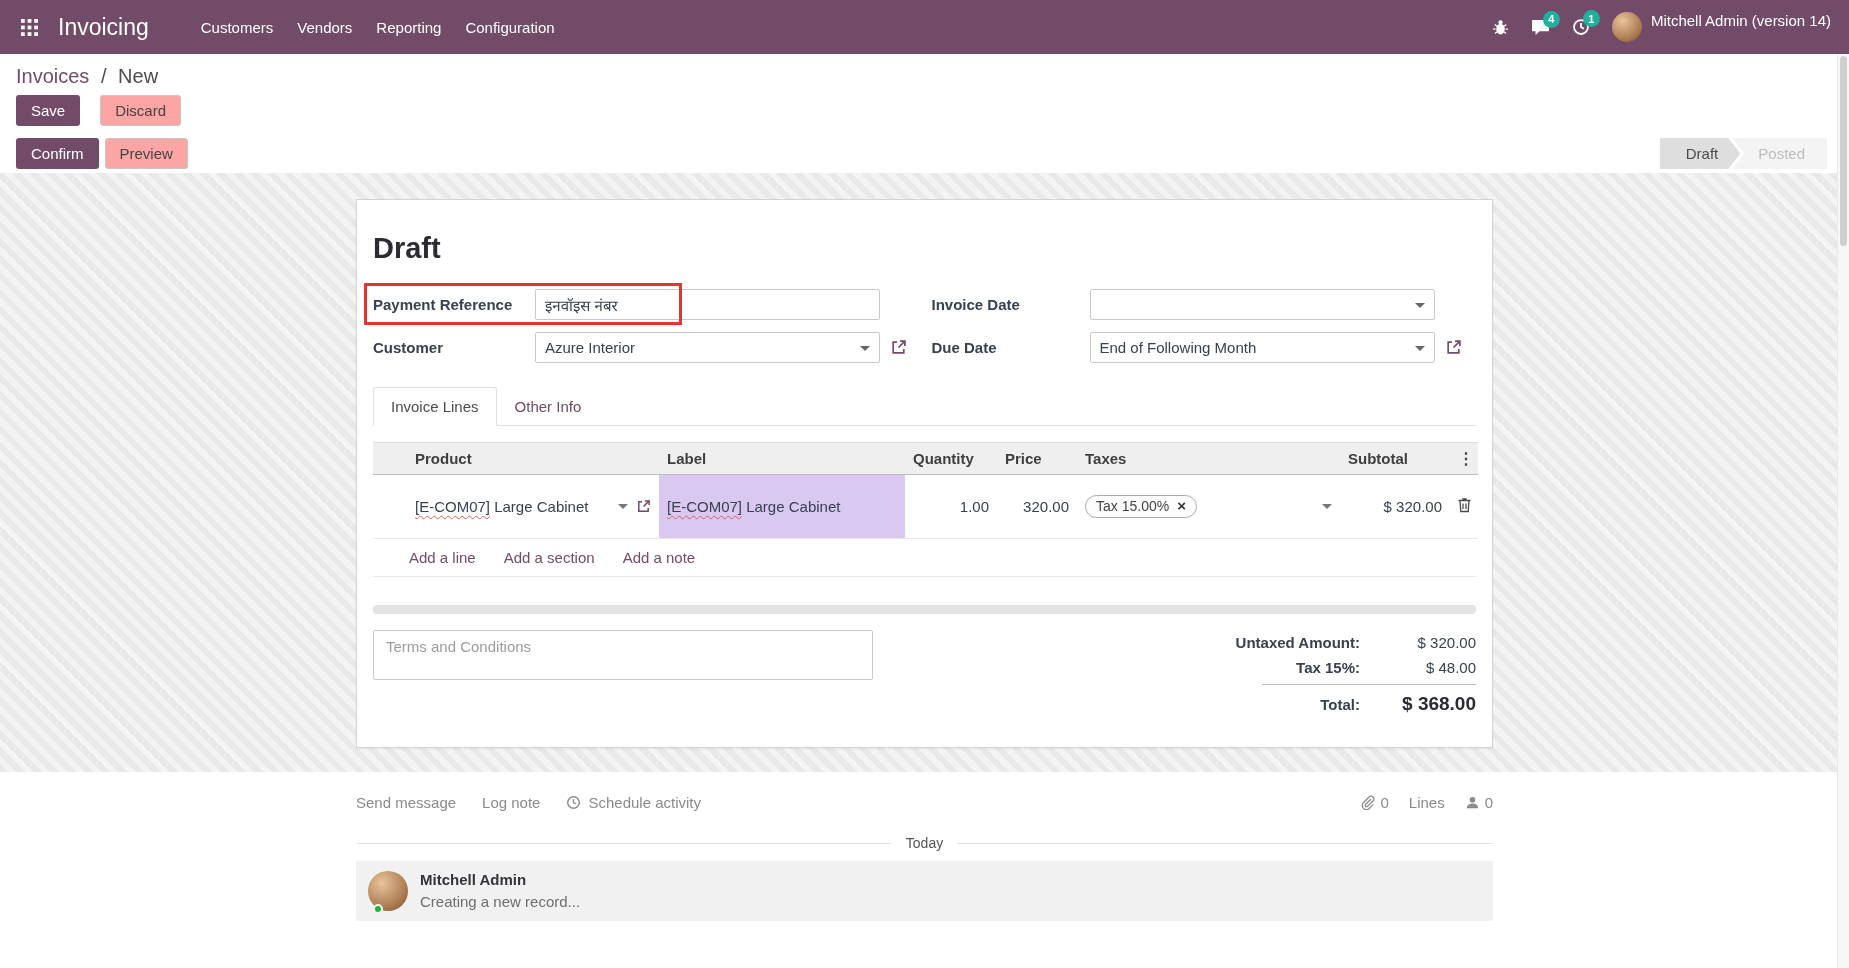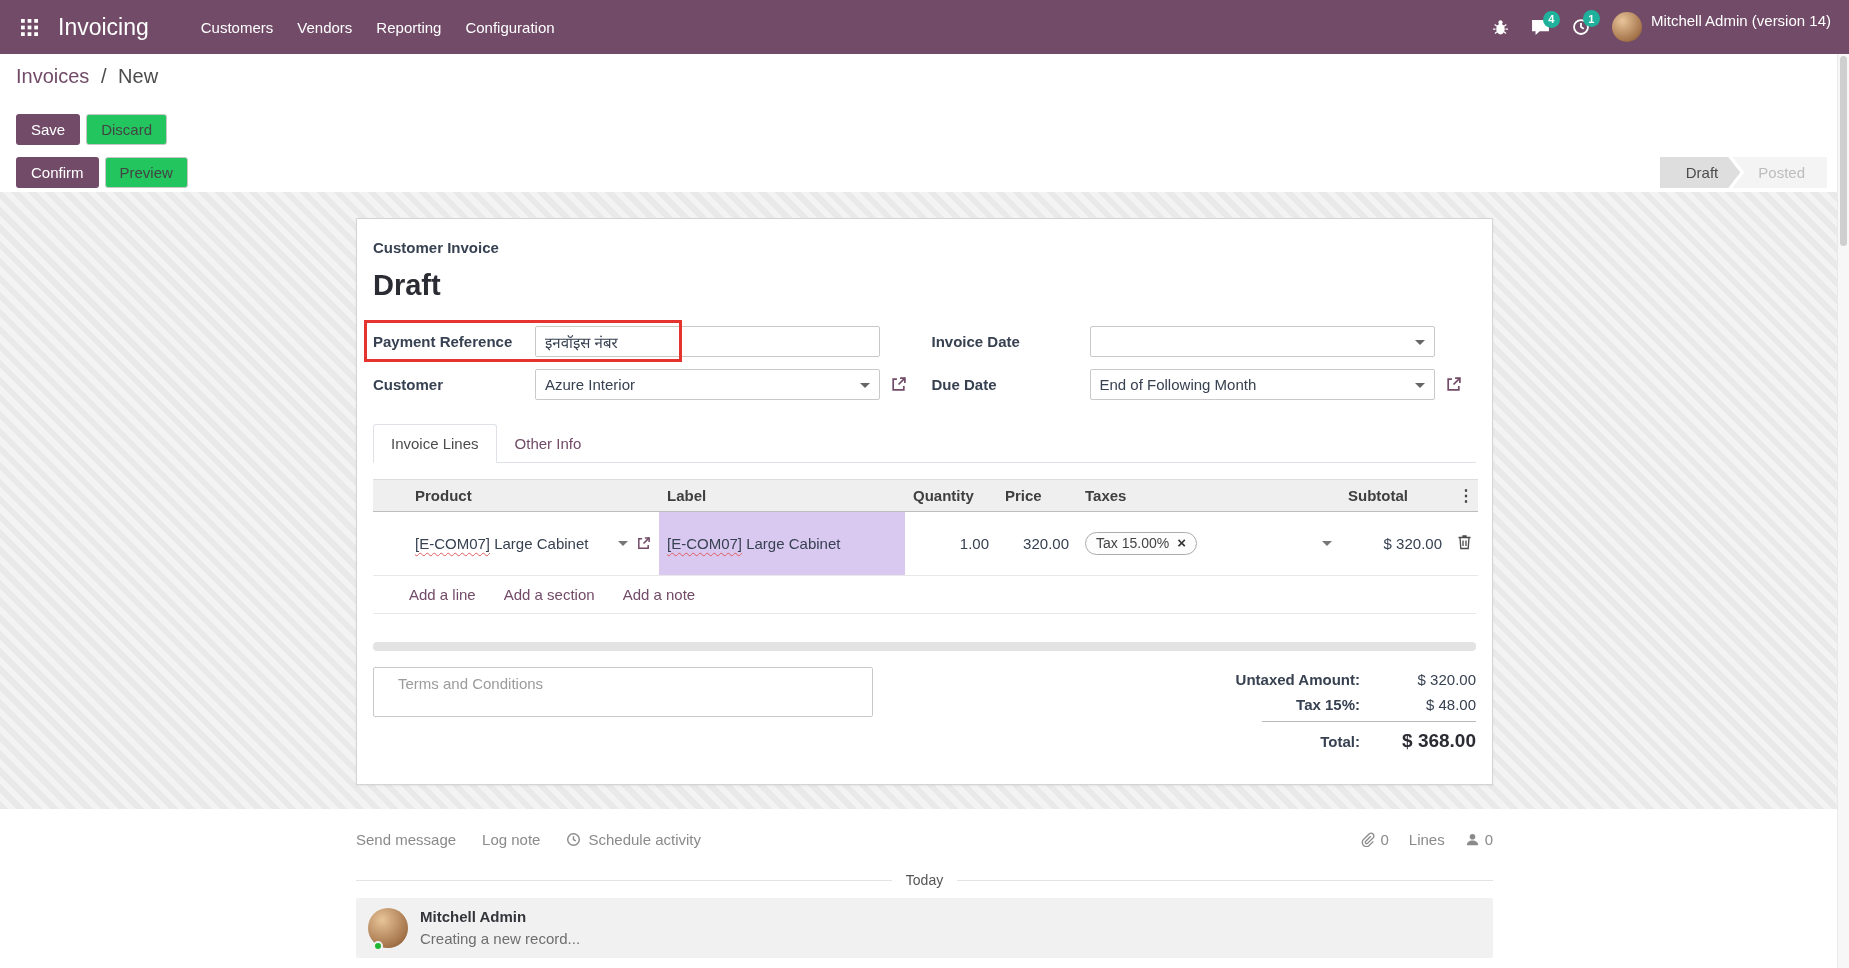--- a/index.html
+++ b/index.html
@@ -28,24 +28,24 @@
   .avatar{border-radius:50%;background:radial-gradient(circle at 35% 30%, #e8c49a, #a5744a 70%, #6e4c2e);display:inline-block;flex:0 0 auto;}
   .avatar.sm{width:30px;height:30px;}
   .avatar.md{width:40px;height:40px;}
 
   
   .control-panel{padding:10px 16px 0;}
   .breadcrumb{font-size:20px;line-height:24px;}
   .bc-link{color:var(--brand);}
   .bc-sep,.bc-current{color:#4c4c4c;}
   .bc-sep{margin:0 6px;}
-  .cp-actions{margin:26px 0 8px;display:flex;gap:6px;}
+  .cp-actions{margin:7px 0 8px;display:flex;gap:20px;}
   .btn{font-size:15px;padding:6px 14px;border-radius:3px;border:1px solid transparent;line-height:17px;}
   .btn-primary{background:var(--brand);color:#fff;}
-  .btn-secondary{background:#22c55e;color:#444;border-color:#c6c6c6;text-align:right;}
+  .btn-secondary{background:#fca5a5;color:#444;border-color:#c6c6c6;text-align:right;}
   .statusbar-row{display:flex;justify-content:space-between;align-items:center;margin:0 -16px;padding:4px 16px;}
   .sb-left{display:flex;gap:6px;}
   .statusbar{display:flex;margin-right:6px;}
   .step{font-size:15px;padding:7px 22px 7px 26px;line-height:17px;}
   .step.active{background:#dedede;color:#4c4c4c;clip-path:polygon(0 0,calc(100% - 12px) 0,100% 50%,calc(100% - 12px) 100%,0 100%);}
   .step.last{background:#f4f4f4;color:#bdbdbd;clip-path:polygon(0 0,100% 0,100% 100%,0 100%,12px 50%);margin-left:-8px;}
 
   
   .content{background:repeating-linear-gradient(45deg,#e9e9e9 0 6px,#f3f3f3 6px 12px);padding:26px 0 24px;}
   .sheet{width:1137px;margin:0 auto;background:#fff;border:1px solid #d4d4d4;padding:20px 16px 28px;box-shadow:0 1px 2px rgba(0,0,0,.06);}
@@ -82,21 +82,21 @@
   .tax-flex{display:flex;align-items:center;justify-content:space-between;}
   .tax-pill{display:inline-flex;align-items:center;gap:8px;border:1px solid #ababab;border-radius:20px;padding:2px 10px;font-size:14px;background:#fdfdfd;color:#444;line-height:17px;}
   .remove-tax::before{content:'×';font-weight:700;color:#333;font-size:15px;line-height:1;}
   .trash{color:#4a4a4a;display:inline-flex;}
   .table-links{display:flex;gap:28px;padding:10px 0 10px 36px;font-size:15px;border-bottom:1px solid #e8e8e8;}
   .table-links a{color:var(--brand);}
   .list-scroll{height:9px;background:#e3e3e3;margin-top:28px;border-radius:4px;}
 
   
   .bottom-flex{display:flex;justify-content:space-between;align-items:flex-start;margin-top:16px;}
-  .terms{width:500px;height:50px;border:1px solid #c9c9c9;border-radius:2px;padding:7px 24px;font-size:15px;color:#9b9b9b;}
+  .terms{width:500px;height:50px;border:1px solid #c9c9c9;border-radius:2px;padding:7px 12px;font-size:15px;color:#9b9b9b;}
   .totals{width:340px;font-size:15px;color:#374151;}
   .trow{display:flex;justify-content:flex-end;align-items:baseline;padding:4px 0;}
   .tlabel{font-weight:700;margin-right:28px;}
   .tval{min-width:88px;text-align:right;}
   .trow.total{width:214px;margin-left:auto;border-top:1px solid #b9b9b9;margin-top:4px;padding-top:8px;}
   .trow.total .tval{font-size:19px;font-weight:700;color:#2b2b33;}
 
   
   .chatter{width:1137px;margin:0 auto;padding-top:22px;}
   .chatter-top{display:flex;align-items:center;font-size:15px;color:#8a8a8a;}
@@ -187,21 +187,20 @@
     </div>
     <div class="statusbar">
       <span class="step active">Draft</span>
       <span class="step last">Posted</span>
     </div>
   </div>
 </div>
 
 <div class="content">
   <div class="sheet">
-    <div class="doc-type">Customer Invoice</div>
     <h1 class="state-title">Draft</h1>
 
     <div class="form">
       <div class="fcol">
         <div class="frow">
           <span class="flabel">Payment Reference</span>
           <div class="finput">इनवॉइस नंबर</div>
           <div class="annotation"></div>
         </div>
         <div class="frow">

